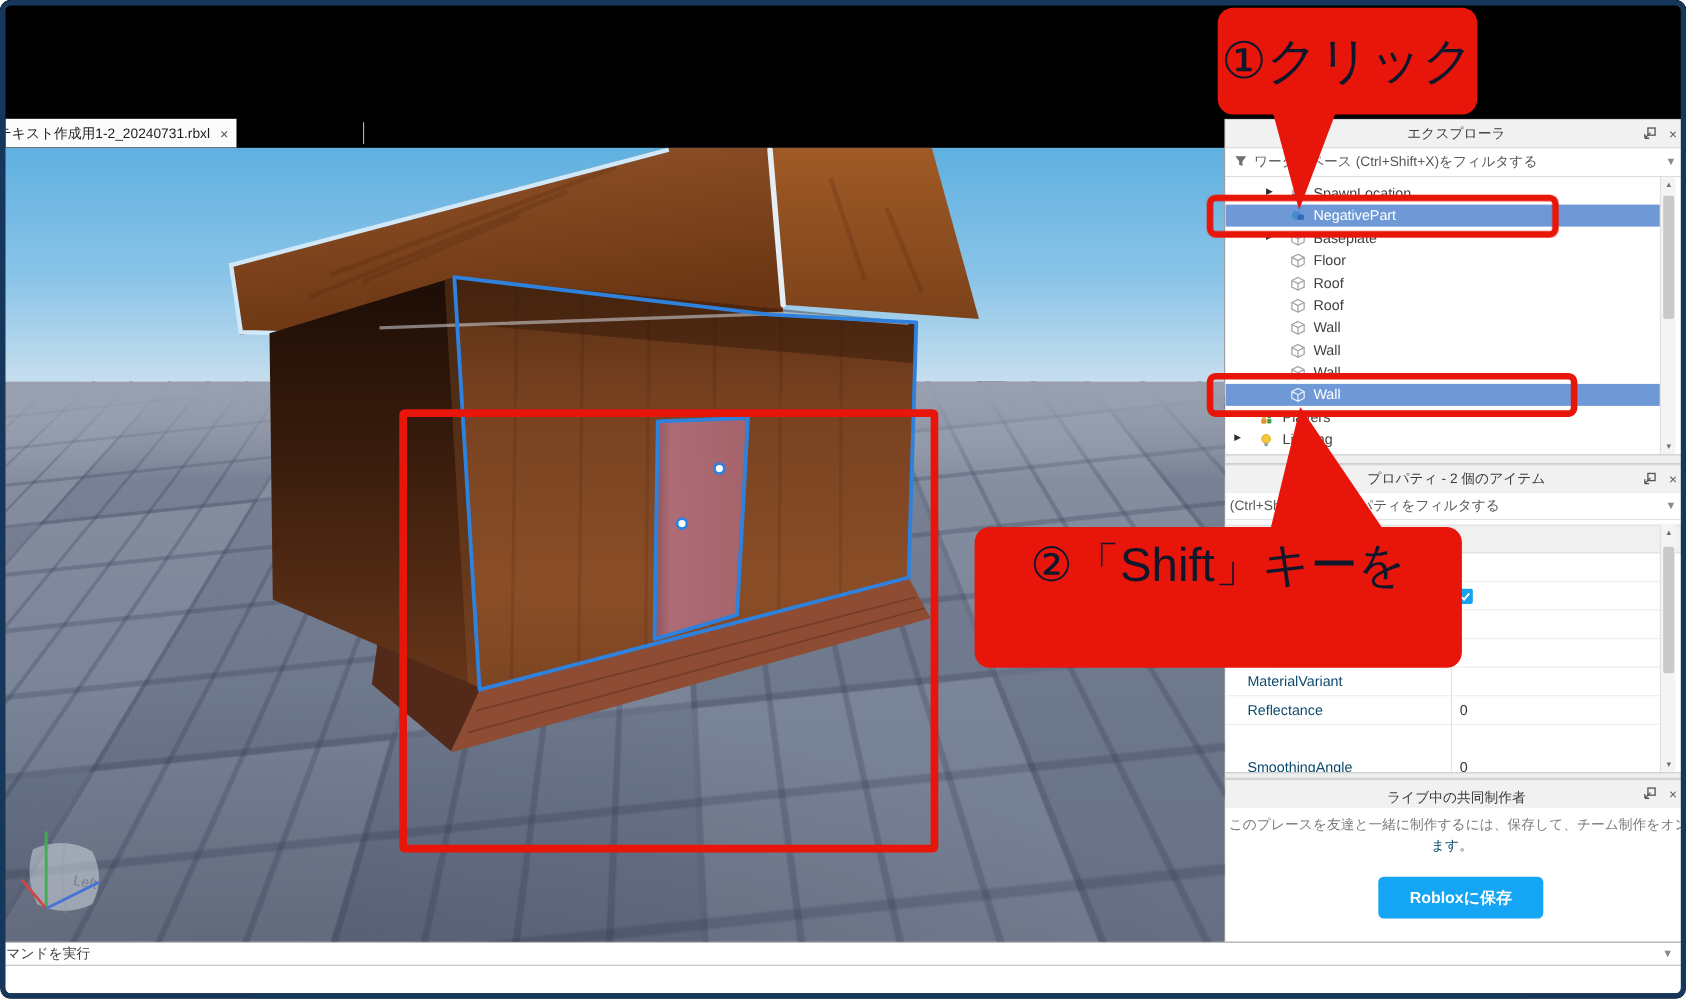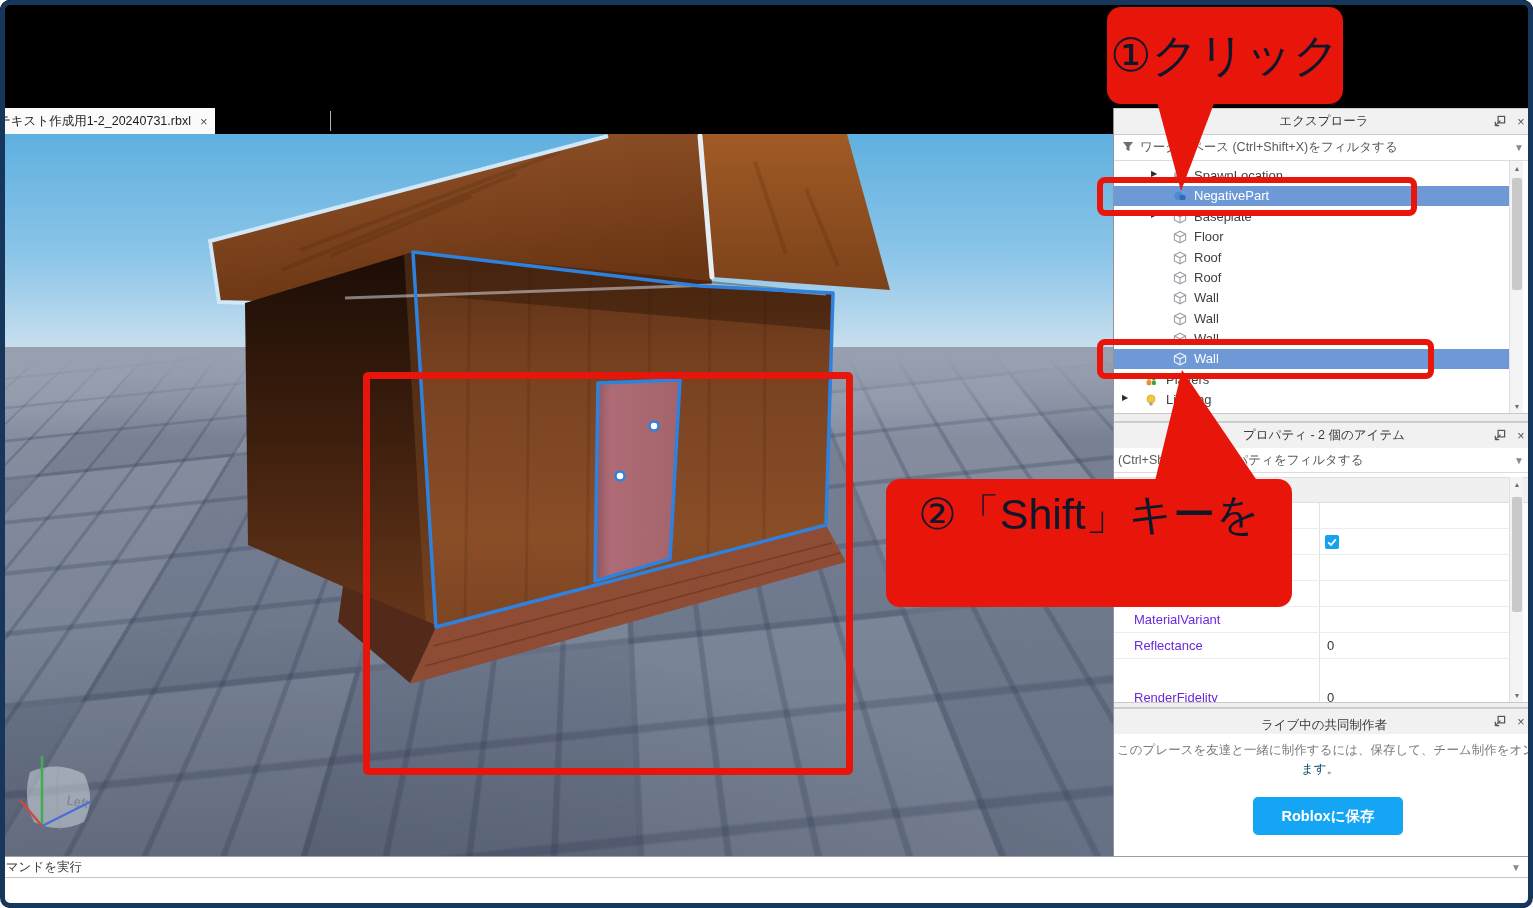--- a/index.html
+++ b/index.html
@@ -70,21 +70,21 @@
   .vs-arrow{position:absolute;left:0;width:14px;height:14px;font-size:7px;color:#6f6f6f;
       display:flex;align-items:center;justify-content:center;}
   .vs-thumb{position:absolute;left:2px;width:10px;background:#c9c9c9;border-radius:2px;}
 
   .sep-band{position:absolute;left:0;width:420px;background:#efefef;border-top:1px solid #c9c9c9;border-bottom:1px solid #c9c9c9;}
 
   .props-grid{position:absolute;left:0;top:365px;width:420px;height:229px;background:#fff;overflow:hidden;}
   .pg-band{position:absolute;left:0;top:4px;width:420px;height:26px;background:#f0f0f0;
       border-top:1px solid #dedede;border-bottom:1px solid #dedede;}
   .prow{position:absolute;left:0;width:406px;height:26px;border-bottom:1px solid #ededed;}
-  .prow .plabel{position:absolute;left:20px;top:0;line-height:26px;color:#6d28d9;white-space:nowrap;}
+  .prow .plabel{position:absolute;left:20px;top:0;line-height:26px;color:#0c4a6e;white-space:nowrap;}
   .prow .pvalue{position:absolute;left:213px;top:0;line-height:26px;color:#333;white-space:nowrap;}
   .pcol-div{position:absolute;left:205px;top:30px;bottom:0;width:1px;background:#e3e3e3;}
   .checkbox{position:absolute;left:211px;top:6px;width:14px;height:14px;}
 
   .collab-body{position:absolute;left:0;top:626px;width:420px;height:123px;background:#fff;}
   .collab-msg1{position:absolute;left:3px;top:8px;width:417px;white-space:nowrap;overflow:hidden;
       font-size:12.5px;color:#7b7b7b;}
   .collab-msg2{position:absolute;left:0;top:27px;width:412px;text-align:center;font-size:12.5px;color:#0c4a6e;}
   .save-btn{position:absolute;left:139px;top:63px;width:150px;height:38px;background:#14a6f4;border-radius:5px;
       display:flex;align-items:center;justify-content:center;color:#fff;font-weight:bold;font-size:14.5px;cursor:pointer;}
@@ -94,21 +94,21 @@
       border-top:1px solid #9aa0a6;border-bottom:1px solid #c6c6c6;display:flex;align-items:center;overflow:hidden;
       font-size:12.5px;color:#3f3f3f;}
   .command-bar .ctext{margin-left:-7px;white-space:nowrap;}
   .command-bar .ccaret{position:absolute;right:12px;color:#8a8a8a;font-size:10px;}
   .bottom-strip{position:absolute;left:0;top:878px;width:1533px;height:25px;background:#fff;z-index:14;}
 
   
   .tails{position:absolute;left:0;top:0;width:1533px;height:908px;z-index:38;pointer-events:none;}
   .callout{position:absolute;background:#e8150b;border-radius:14px;color:#0f172a;text-align:center;z-index:40;}
   .callout1{left:1107px;top:7px;width:236px;height:97px;font-size:46px;line-height:97px;white-space:nowrap;}
-  .callout2{left:886px;top:479px;width:406px;height:128px;font-size:43px;line-height:57px;padding-top:7px;white-space:nowrap;}
+  .callout2{left:886px;top:479px;width:443px;height:128px;font-size:43px;line-height:57px;padding-top:7px;white-space:nowrap;}
 </style>
 </head>
 <body>
 
 <div class="stage">
 
   <div class="viewport">
     <div class="sky"></div>
     <div class="ground">
       <div class="ground-grid"></div>
@@ -383,21 +383,21 @@
       <div class="prow" style="top:108px"></div>
       <div class="prow" style="top:134px">
         <span class="plabel">MaterialVariant</span>
         <span class="pvalue"></span>
       </div>
       <div class="prow" style="top:160px">
         <span class="plabel">Reflectance</span>
         <span class="pvalue">0</span>
       </div>
       <div class="prow" style="top:212px">
-        <span class="plabel">RenderFidelity</span>
+        <span class="plabel">SmoothingAngle</span>
         <span class="pvalue">0</span>
       </div>
       <div class="vscroll" style="left:395px;top:4px;height:225px;">
         <span class="vs-arrow" style="top:0;">▲</span>
         <div class="vs-thumb" style="top:20px;height:115px;"></div>
         <span class="vs-arrow" style="bottom:0;">▼</span>
       </div>
     </div>
 
     <div class="sep-band" style="top:594px;height:6px;"></div>

